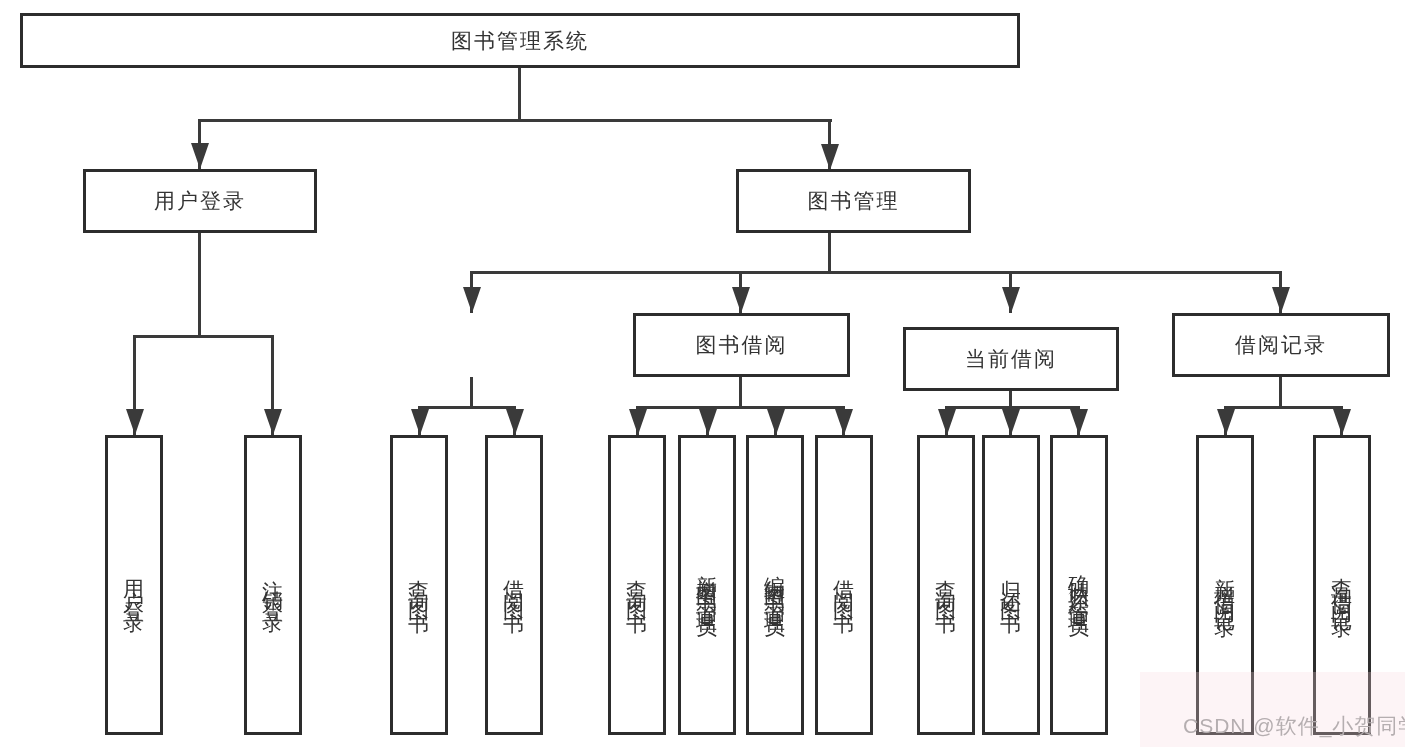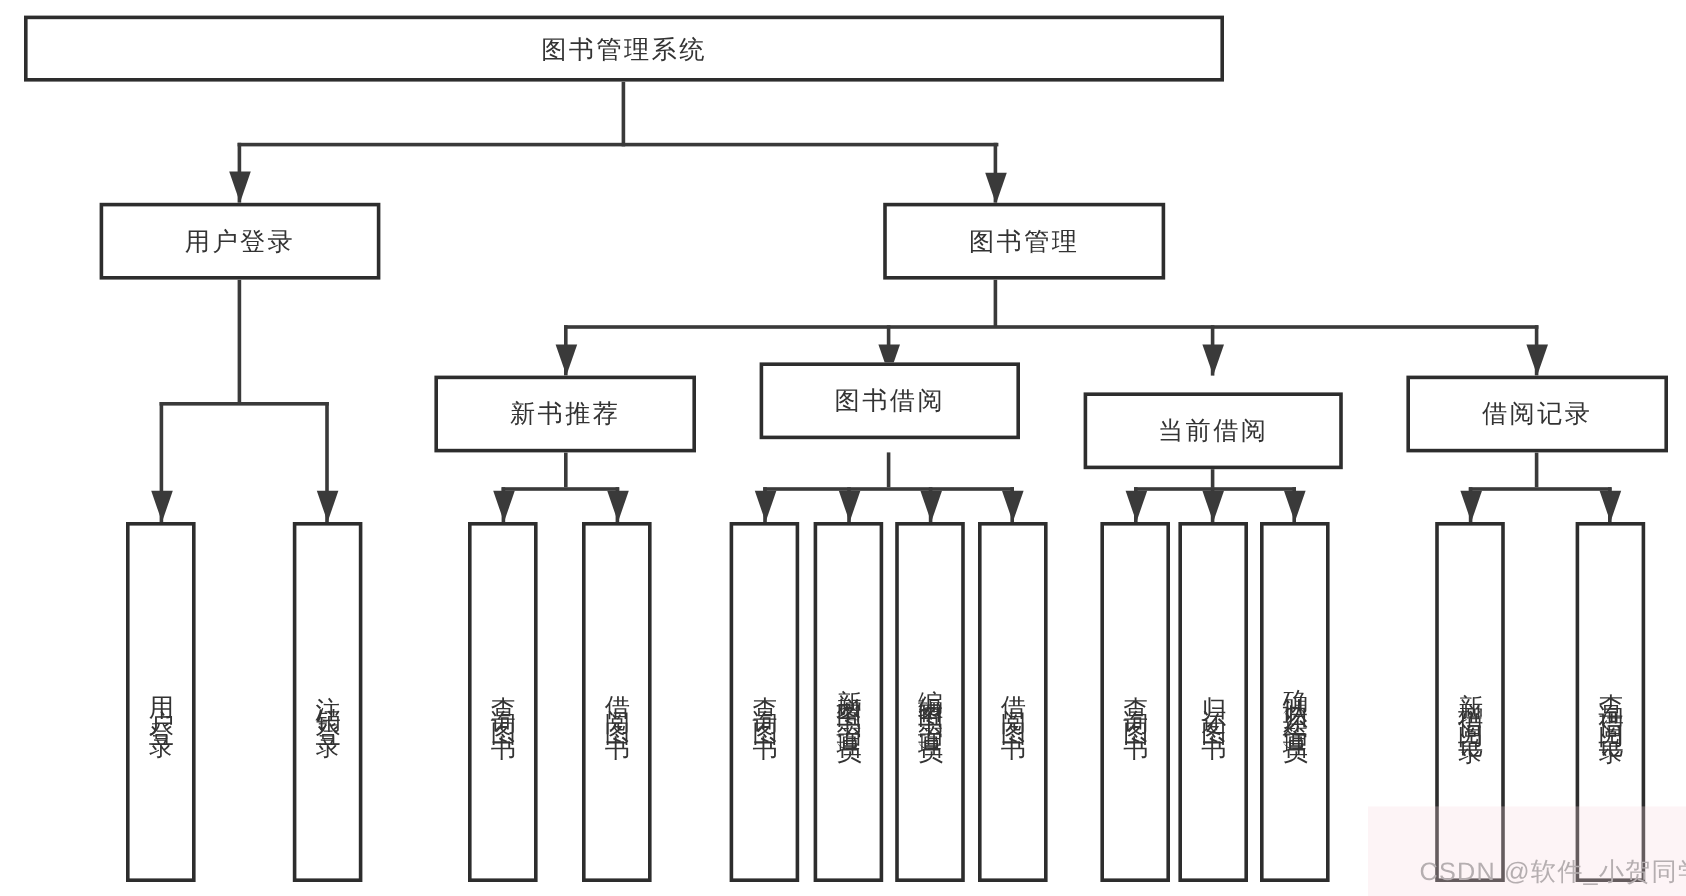--- a/index.html
+++ b/index.html
@@ -103,24 +103,21 @@
     <span>图书管理系统</span>
   </div>
 
   <div class="hbox" style="left:83px;top:169px;width:234px;height:64px">
     <span>用户登录</span>
   </div>
   <div class="hbox" style="left:736px;top:169px;width:235px;height:64px">
     <span>图书管理</span>
   </div>
 
-  <div class="hbox" style="left:362px;top:313px;width:218px;height:64px">
-    <span>新书推荐</span>
-  </div>
-  <div class="hbox" style="left:633px;top:302px;width:217px;height:64px">
+  <div class="hbox" style="left:633px;top:313px;width:217px;height:64px">
     <span>图书借阅</span>
   </div>
   <div class="hbox" style="left:903px;top:327px;width:216px;height:64px">
     <span>当前借阅</span>
   </div>
   <div class="hbox" style="left:1172px;top:313px;width:218px;height:64px">
     <span>借阅记录</span>
   </div>
 
   <div class="vbox" style="left:105px;top:435px;width:58px;height:300px">

